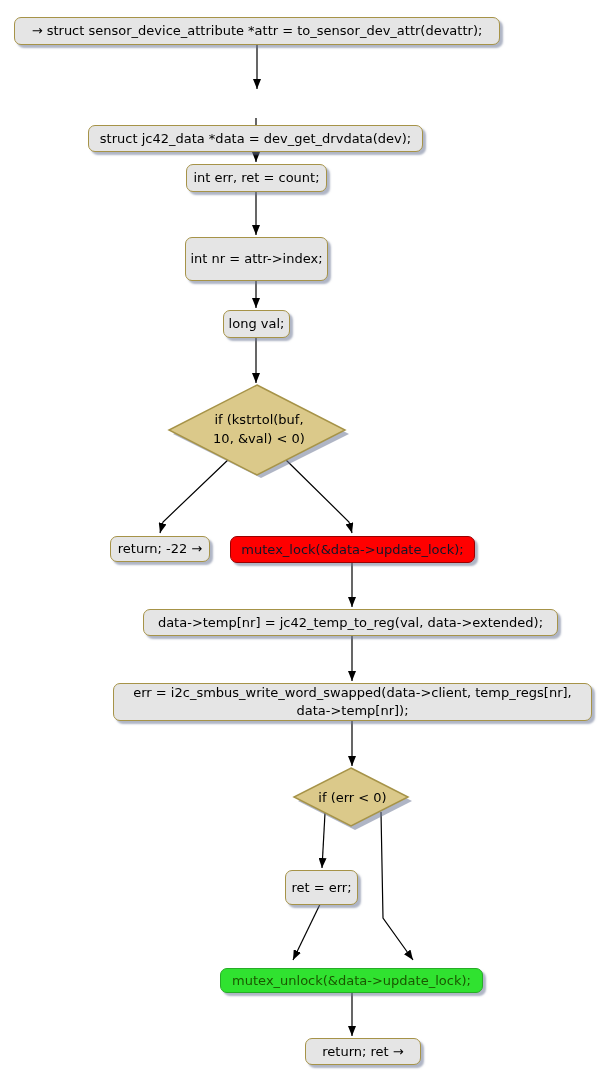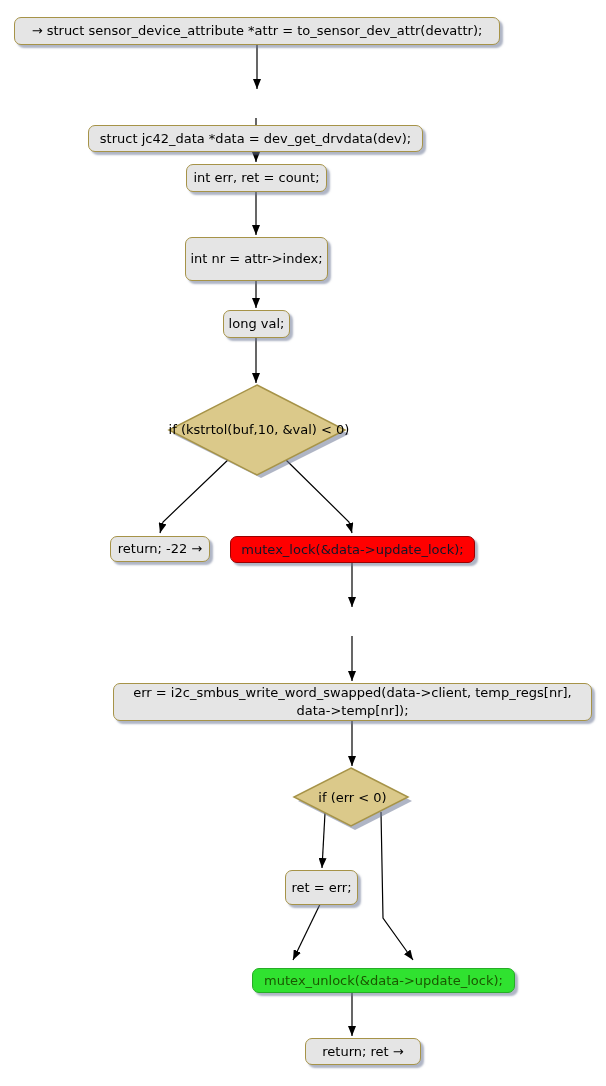--- a/index.html
+++ b/index.html
@@ -25,21 +25,21 @@
   .green{
     background:#30E230;border:1.5px solid #27AC27;color:#1A5700;
     box-shadow:3px 3px 2px rgba(110,120,150,0.55);
   }
   .diamond-wrap{position:absolute;}
   .diamond-wrap svg{position:absolute;left:0;top:0;}
   .diamond-shadow{fill:rgba(110,120,150,0.55);stroke:none;}
   .diamond-shape{fill:#DBC98A;stroke:#A69348;stroke-width:1.5;}
   .diamond-text{
     position:absolute;left:0;top:0;width:100%;height:100%;
-    display:flex;flex-direction:row;align-items:center;justify-content:center;
+    display:flex;flex-direction:column;align-items:center;justify-content:center;
     text-align:center;line-height:1.45;
   }
   .edge{stroke:#000;stroke-width:1.2;fill:none;}
 </style>
 </head>
 <body>
 
 <div id="canvas">
 
   <svg id="edges" viewBox="0 0 606 1086" xmlns="http://www.w3.org/2000/svg">
@@ -110,32 +110,33 @@
     <div class="diamond-text">
       <span>if (kstrtol(buf,</span>
       <span>10, &amp;val) &lt; 0)</span>
     </div>
   </div>
 
   <div class="node tan" style="left:110px;top:536px;width:100px;height:26px;">return; -22 →</div>
 
   <div class="node red" style="left:230px;top:536px;width:245px;height:27px;">mutex_lock(&amp;data-&gt;update_lock);</div>
 
+  <div class="node tan" style="left:143px;top:609px;width:415px;height:27px;">data-&gt;temp[nr] = jc42_temp_to_reg(val, data-&gt;extended);</div>
 
   <div class="node tan" style="left:113px;top:683px;width:479px;height:38px;">err = i2c_smbus_write_word_swapped(data-&gt;client, temp_regs[nr], data-&gt;temp[nr]);</div>
 
   <div class="diamond-wrap" style="left:289px;top:763px;width:127px;height:70px;">
     <svg width="127" height="70" viewBox="0 0 127 70" xmlns="http://www.w3.org/2000/svg">
       <polygon class="diamond-shadow" points="66,9 123,38 66,67 9,38"></polygon>
       <polygon class="diamond-shape" points="62,5 119,34 62,63 5,34"></polygon>
     </svg>
     <div class="diamond-text">
       <span>if (err &lt; 0)</span>
     </div>
   </div>
 
   <div class="node tan" style="left:285px;top:870px;width:73px;height:35px;">ret = err;</div>
 
-  <div class="node green" style="left:220px;top:968px;width:263px;height:25px;margin-left:32px;">mutex_unlock(&amp;data-&gt;update_lock);</div>
+  <div class="node green" style="left:220px;top:968px;width:263px;height:25px;">mutex_unlock(&amp;data-&gt;update_lock);</div>
 
   <div class="node tan" style="left:305px;top:1038px;width:116px;height:27px;">return; ret →</div>
 
 </div>
 
 </body></html>

